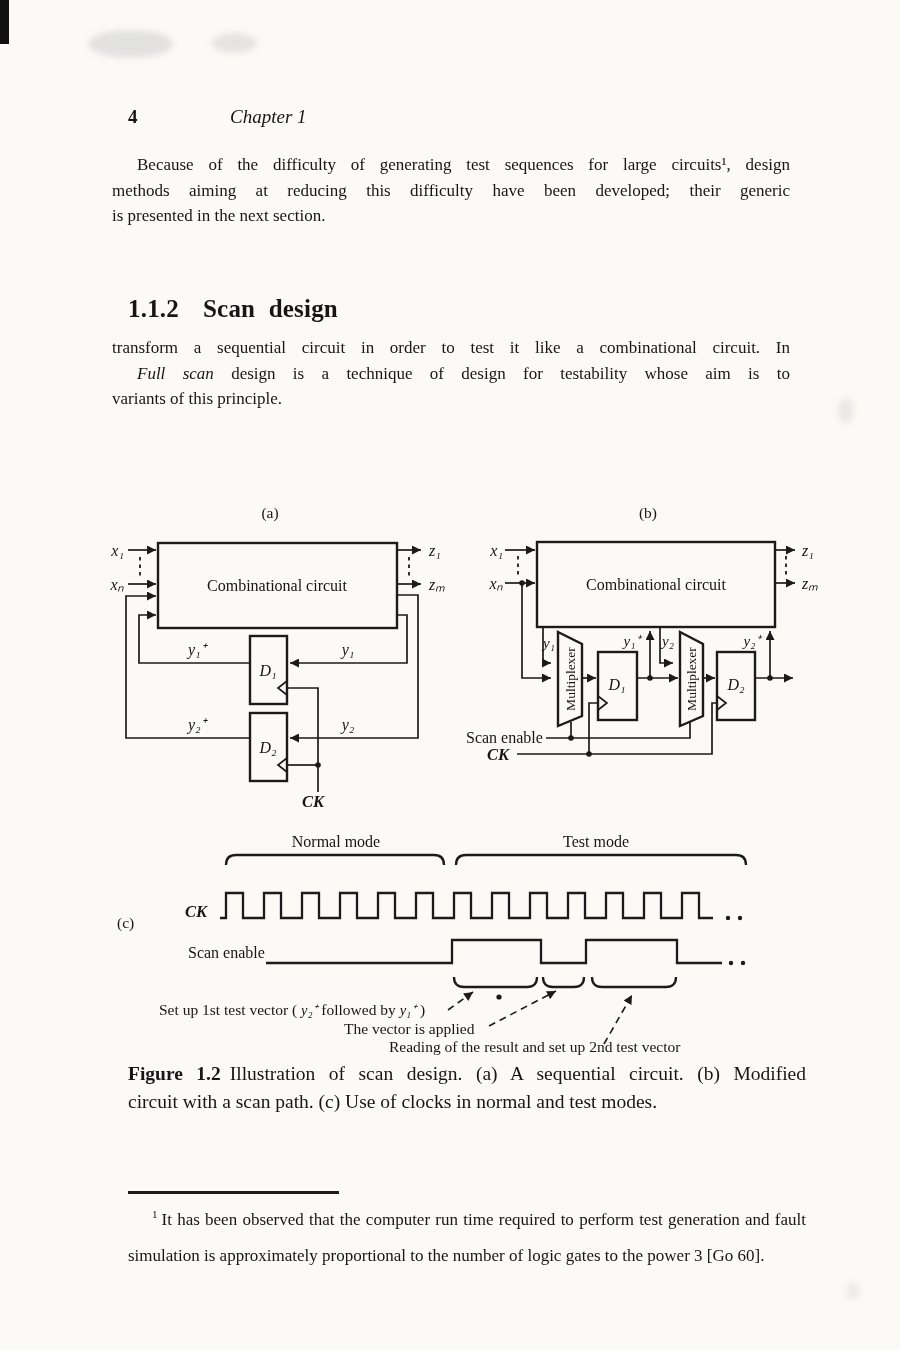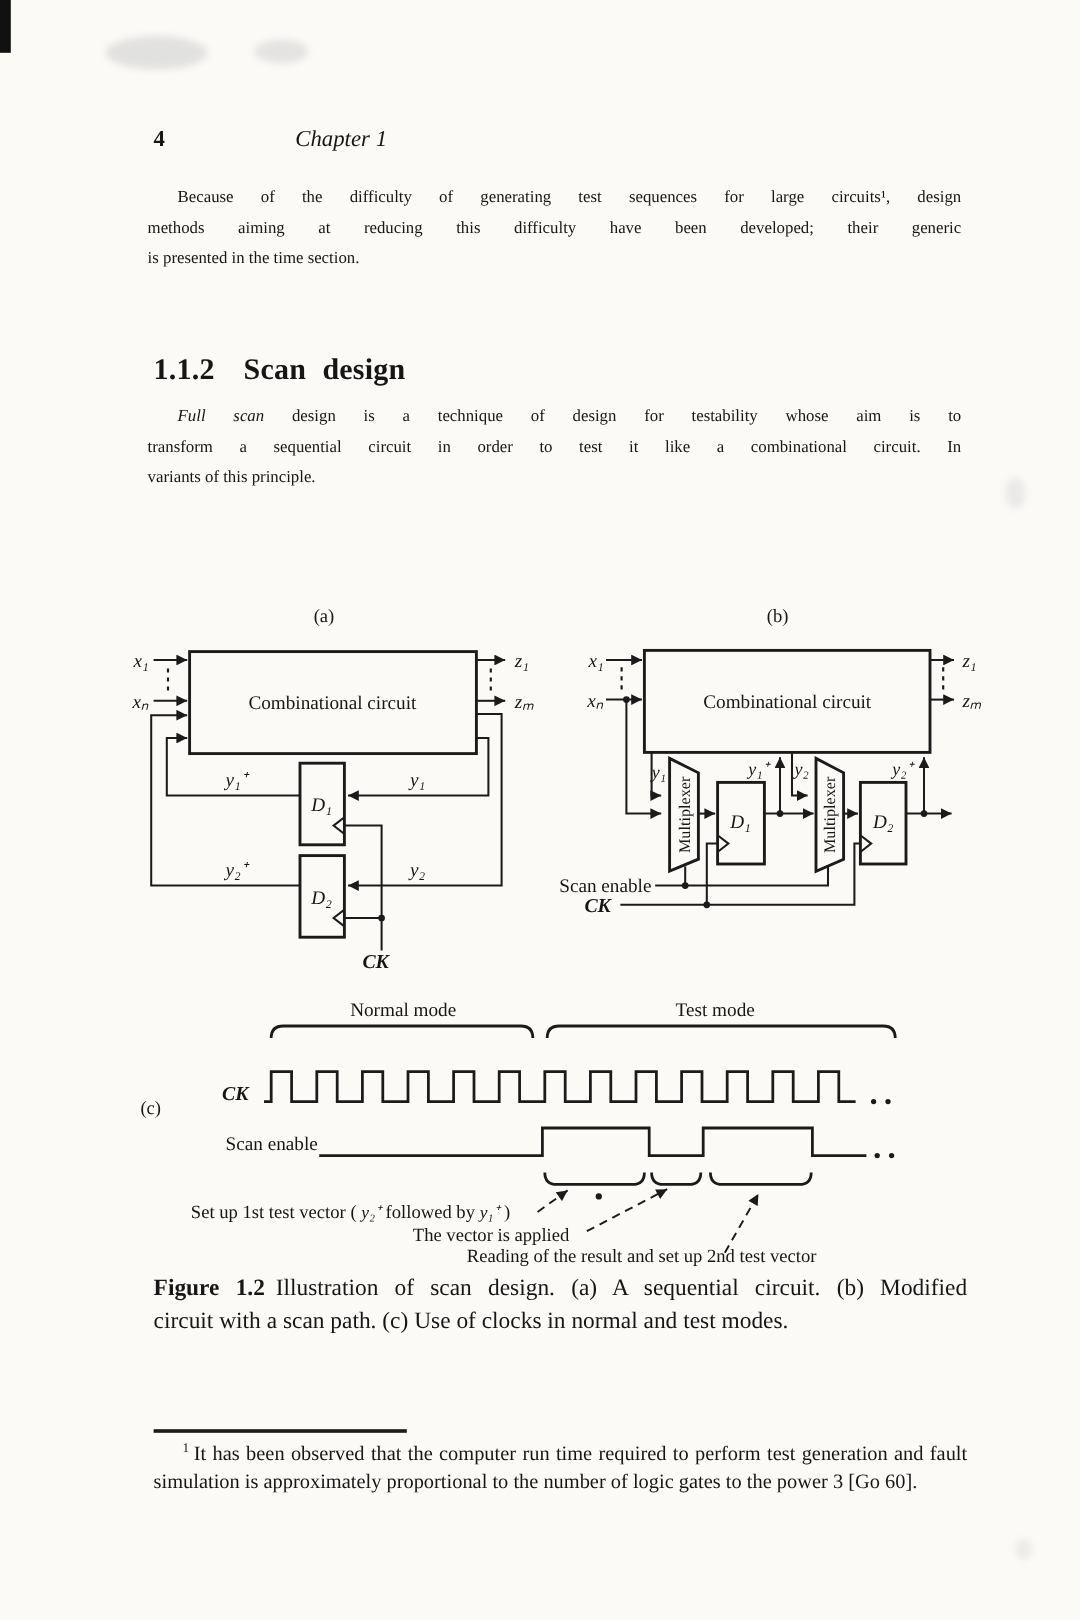--- a/index.html
+++ b/index.html
@@ -7,34 +7,34 @@
     width:900px;height:1350px;position:relative;
     background:#fbfaf7;
     font-family:"Liberation Serif", serif;
     color:#161616;
     overflow:hidden;
   }
   .abs{position:absolute;}
   
   .pagehead{top:106px;left:128px;width:678px;height:26px;font-size:19px;}
   .pageno{font-weight:bold;}
-  .runtitle{position:absolute;left:118px;top:0;font-style:italic;}
-  .para{left:123px;width:678px;font-size:14px;line-height:25.5px;}
+  .runtitle{position:absolute;left:102px;top:0;font-style:italic;}
+  .para{left:112px;width:678px;font-size:17px;line-height:25.5px;}
   .para .ln{text-align:justify;text-align-last:justify;}
   .para .ln.last{text-align:left;text-align-last:left;}
   .indent{text-indent:25px;}
   .it{font-style:italic;}
   .bit{font-style:italic;font-weight:600;}
   .heading{top:295px;left:128px;font-size:25px;font-weight:bold;letter-spacing:.2px;text-align:center;}
   .heading .num{margin-right:24px;}
   .heading .ttl{word-spacing:7px;}
   .caption{top:1060px;left:128px;width:678px;font-size:19.5px;line-height:28px;}
   .caption .figlabel{font-weight:bold;margin-right:9px;}
   .footrule{top:1191px;left:128px;width:211px;height:2.5px;background:#1b1b1b;}
-  .footnote{top:1196px;left:128px;width:678px;font-size:17px;line-height:23px;}
+  .footnote{top:1196px;left:128px;width:678px;font-size:17px;line-height:36px;}
   .footnote sup{font-size:11px;margin-right:4px;}
   
   .smudge{border-radius:50%;background:#c9c9c9;filter:blur(3px);}
   .bar{background:#111;}
   
   svg{position:absolute;top:0;left:0;}
   .wire{stroke:#1b1b1b;stroke-width:1.7;fill:none;}
   .thick{stroke:#1b1b1b;stroke-width:2.3;fill:none;}
   .boxr{stroke:#1b1b1b;stroke-width:2.4;fill:none;}
   .dash{stroke:#1b1b1b;stroke-width:1.8;fill:none;stroke-dasharray:3.5,4;}
@@ -60,30 +60,30 @@
 <div class="abs smudge" style="left:846px;top:1282px;width:14px;height:18px;opacity:.3;"></div>
 
 <div class="abs pagehead">
   <span class="pageno">4</span>
   <span class="runtitle">Chapter 1</span>
 </div>
 
 <div class="abs para" style="top:152px;">
   <div class="ln indent">Because of the difficulty of generating test sequences for large circuits¹, design</div>
   <div class="ln">methods aiming at reducing this difficulty have been developed; their generic</div>
-  <div class="ln last">is presented in the time section.</div>
+  <div class="ln last">is presented in the next section.</div>
 </div>
 
 <div class="abs heading">
   <span class="num">1.1.2</span><span class="ttl">Scan design</span>
 </div>
 
 <div class="abs para" style="top:335px;">
+  <div class="ln">transform a sequential circuit in order to test it like a combinational circuit. In</div>
   <div class="ln indent"><span class="it">Full scan</span><span> design is a technique of design for testability whose aim is to</span></div>
-  <div class="ln">transform a sequential circuit in order to test it like a combinational circuit. In</div>
   <div class="ln last">variants of this principle.</div>
 </div>
 
 <svg width="900" height="1350" viewBox="0 0 900 1350">
   <defs>
     <marker id="arr" viewBox="0 0 10 10" refX="10" refY="5" markerUnits="userSpaceOnUse" markerWidth="9.5" markerHeight="9" orient="auto">
       <path d="M0,0 L10,5 L0,10 Z" fill="#1b1b1b"></path>
     </marker>
   </defs>
 

